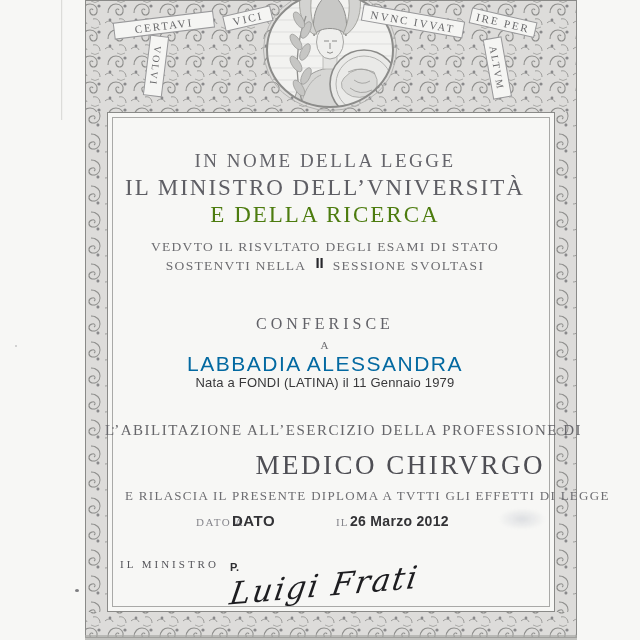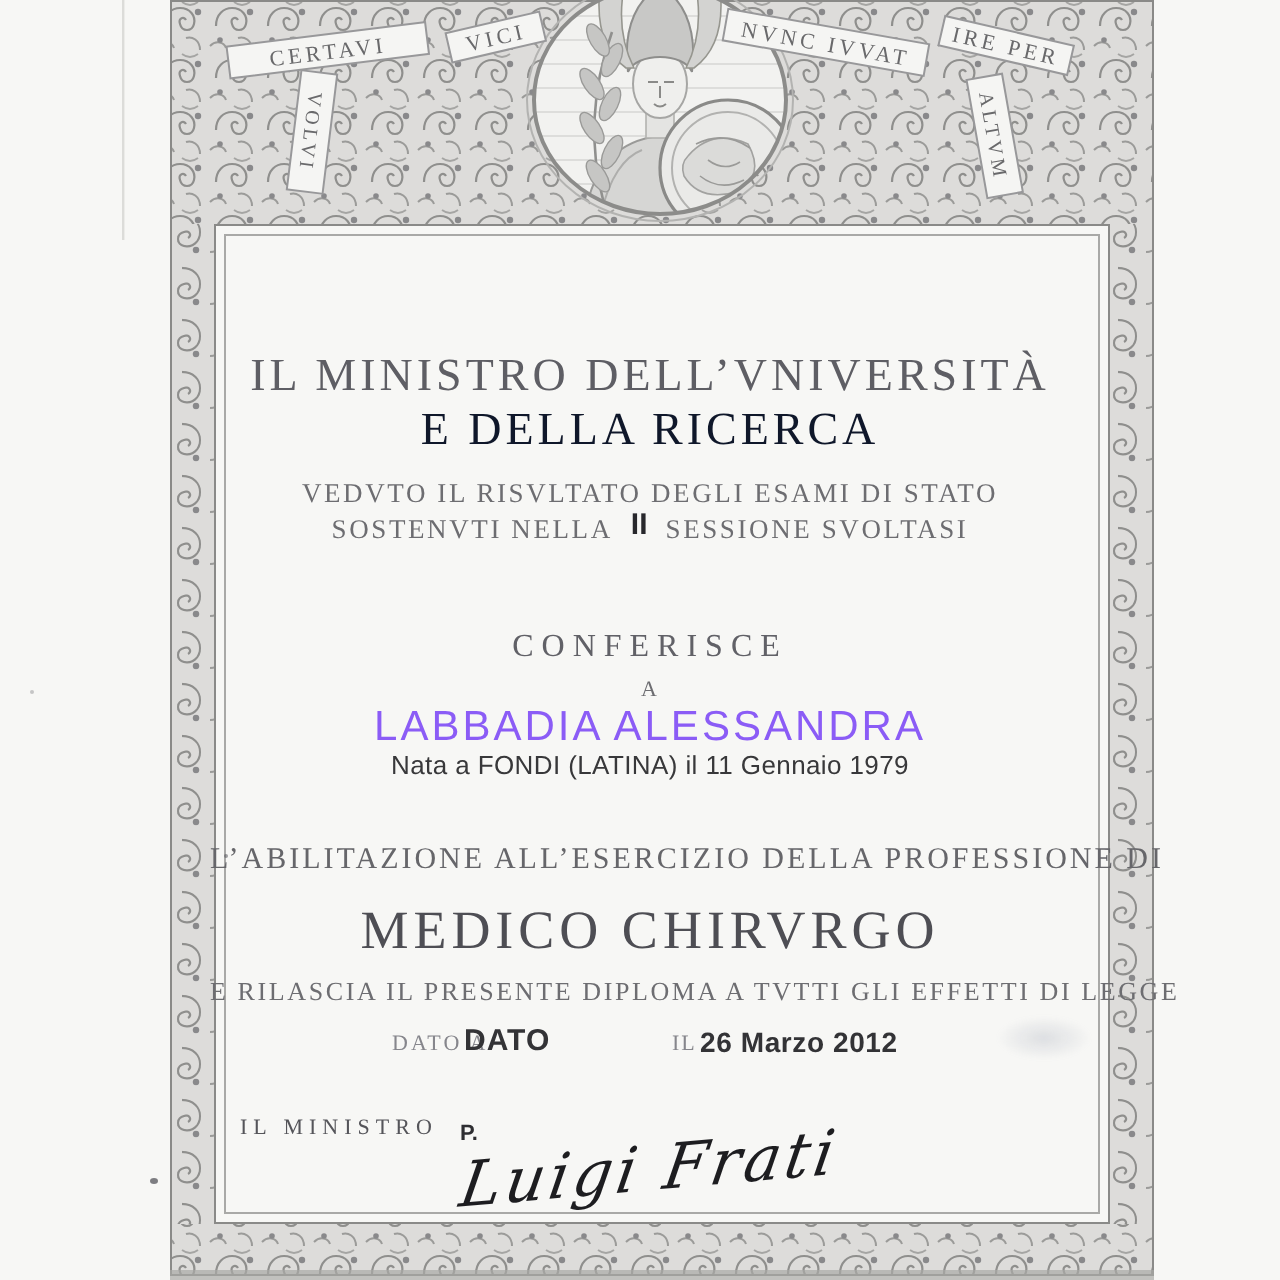--- a/index.html
+++ b/index.html
@@ -12,33 +12,33 @@
   #frame-svg{position:absolute;left:0;top:0;width:640px;height:640px;}
   .ribbon-text{font-family:"Liberation Serif",serif;font-size:11px;letter-spacing:2px;fill:#69696b;}
   .ribbon-text-v{font-family:"Liberation Serif",serif;font-size:10px;letter-spacing:2px;fill:#69696b;}
   
   .content{position:absolute;left:105px;top:0;width:440px;height:640px;}
   .line{position:absolute;left:0;width:440px;text-align:center;white-space:nowrap;}
   .serif{font-family:"Liberation Serif", serif;}
   .sans{font-family:"Liberation Sans", sans-serif;}
   .l-innome{top:150px;font-size:19px;letter-spacing:2.5px;color:#64646a;}
   .l-min1{top:175px;font-size:23px;letter-spacing:2px;color:#5e5e64;}
-  .l-min2{top:202px;font-size:23px;letter-spacing:2px;color:#0f172a;}
+  .l-min2{top:202px;font-size:23px;letter-spacing:2px;color:#4d7c0f;}
   .l-pre1{top:239px;font-size:13.5px;letter-spacing:1.3px;color:#6d6d71;}
   .l-pre2{top:256px;font-size:13.5px;letter-spacing:1.3px;color:#6d6d71;}
   .l-pre3{top:277px;font-size:13.5px;letter-spacing:1.3px;color:#6d6d71;}
   .session{font-family:"Liberation Sans",sans-serif;font-weight:700;font-size:15px;color:#28282c;
            position:relative;top:-2px;margin:0 9px;letter-spacing:0;}
   .l-conf{top:315px;font-size:16px;letter-spacing:4px;color:#616167;}
   .l-a{top:339px;font-size:11px;letter-spacing:1px;color:#6d6d71;}
-  .l-name{top:352px;font-size:21px;letter-spacing:1.5px;color:#8b5cf6;}
+  .l-name{top:352px;font-size:21px;letter-spacing:1.5px;color:#0369a1;}
   .l-birth{top:375px;font-size:13px;letter-spacing:.2px;color:#38383a;}
   .l-abil{top:422px;font-size:15px;letter-spacing:1.5px;color:#66666a;}
-  .l-prof{top:450px;font-size:27px;letter-spacing:2.5px;color:#4e4e54;}
-  .l-ril{top:488px;font-size:13px;letter-spacing:1.3px;color:#6d6d71;}
+  .l-prof{top:450px;font-size:27px;letter-spacing:2.5px;color:#4e4e54;text-align:right;}
+  .l-ril{top:488px;font-size:13px;letter-spacing:1.3px;color:#6d6d71;margin-left:20px;}
   .l-dato{top:512px;height:22px;}
   .l-dato span{position:absolute;white-space:nowrap;}
   .dato-label{left:91px;top:4px;font-size:11px;letter-spacing:1.5px;color:#86868c;}
   .dato-place{left:127px;top:0;font-size:15px;font-weight:700;color:#333336;letter-spacing:.5px;}
   .dato-il{left:231px;top:4px;font-size:11px;letter-spacing:1px;color:#86868c;}
   .dato-date{left:245px;top:1px;font-size:14px;font-weight:700;color:#333336;letter-spacing:.3px;}
   .l-pmin{top:558px;height:22px;}
   .l-pmin span{position:absolute;white-space:nowrap;}
   .p-label{left:125px;top:3px;font-size:11px;font-weight:700;color:#2e2e32;}
   .min-title{left:15px;top:0;width:440px;text-align:left;font-size:11px;letter-spacing:3px;color:#55555a;}
@@ -173,20 +173,21 @@
 
       <g transform="rotate(-10 497 66)">
         <rect x="488" y="38" width="18" height="60" fill="#f5f5f3" stroke="#98989a" stroke-width="1"></rect>
         <text class="ribbon-text-v" text-anchor="middle" transform="rotate(90 497 68)" x="497" y="72">ALTVM</text>
       </g>
     </g>
   </svg>
 
   <div class="content">
 
+    <div class="line serif l-innome">IN NOME DELLA LEGGE</div>
     <div class="line serif l-min1">IL MINISTRO DELL’VNIVERSITÀ</div>
     <div class="line serif l-min2">E DELLA RICERCA</div>
 
     <div class="line serif l-pre1">VEDVTO IL RISVLTATO DEGLI ESAMI DI STATO</div>
     <div class="line serif l-pre2"><span>SOSTENVTI NELLA</span><span class="session">II</span><span>SESSIONE SVOLTASI</span></div>
 
     <div class="line serif l-conf">CONFERISCE</div>
     <div class="line serif l-a">A</div>
     <div class="line sans l-name">LABBADIA ALESSANDRA</div>
     <div class="line sans l-birth">Nata a FONDI (LATINA) il 11 Gennaio 1979</div>

